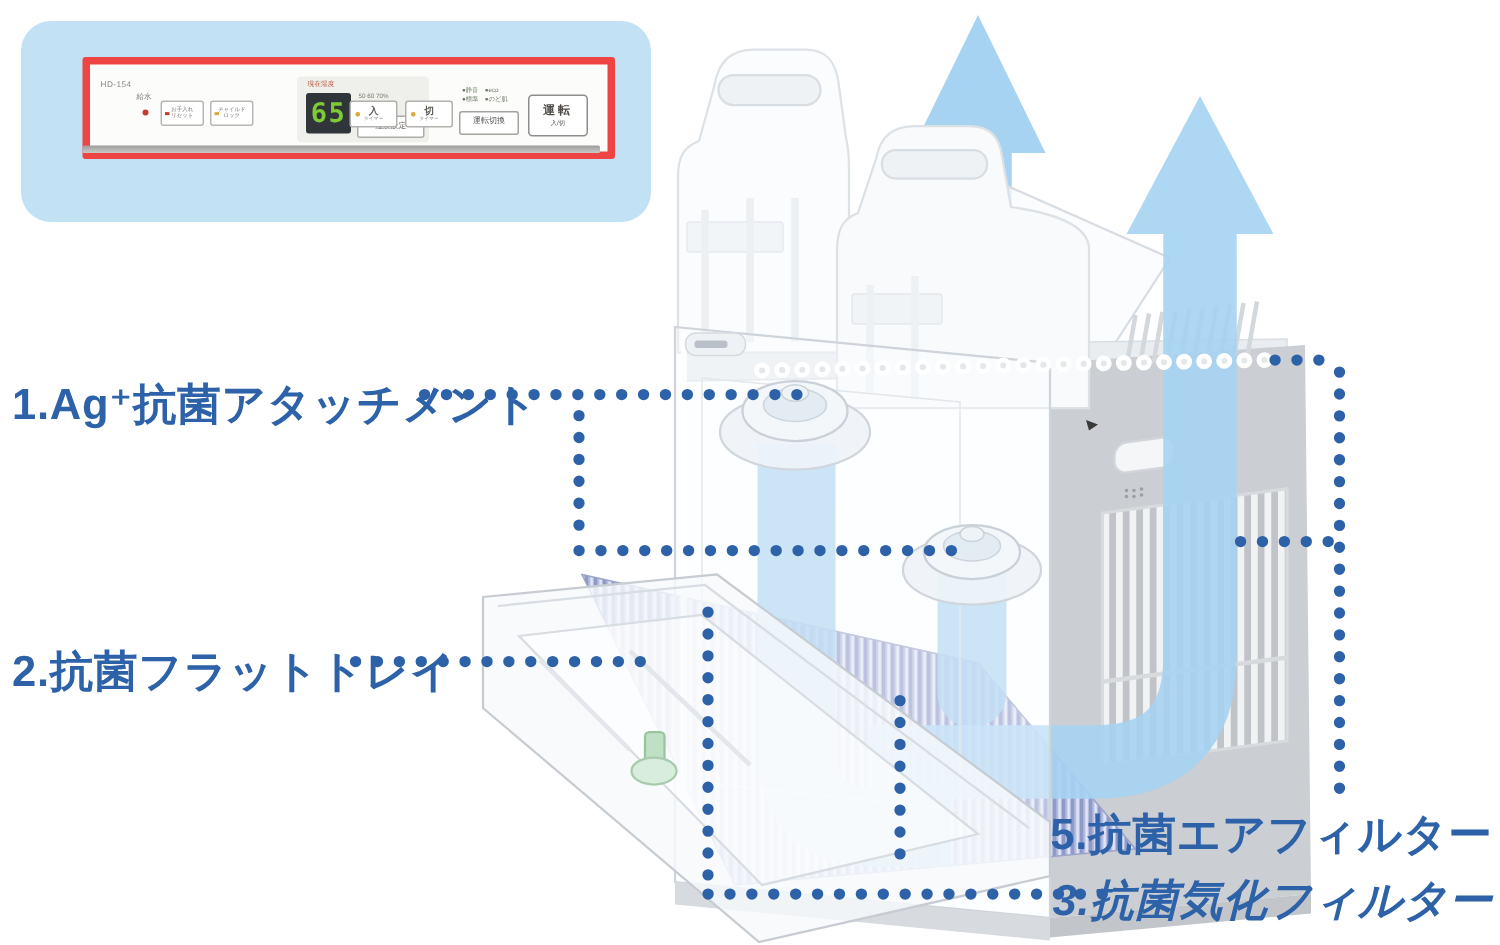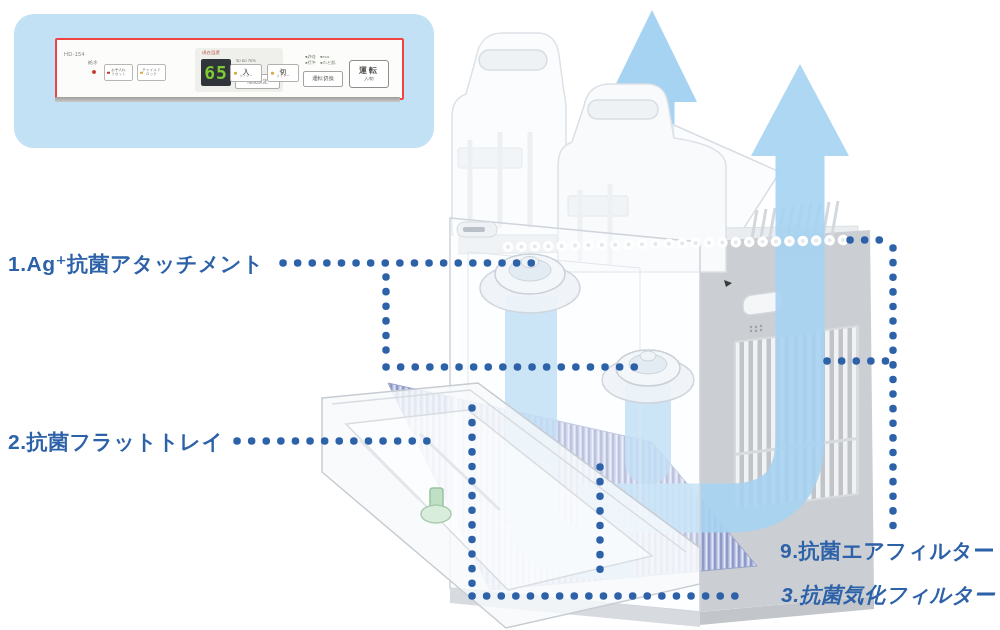--- a/index.html
+++ b/index.html
@@ -4,21 +4,21 @@
 <style>
   html,body{margin:0;padding:0;background:#fff;}
   .stage{position:relative;width:1000px;height:630px;background:#ffffff;overflow:hidden;
          font-family:"Liberation Sans","DejaVu Sans",sans-serif;}
   .stage svg{position:absolute;left:0;top:0;}
 
   
   .info-box{position:absolute;left:14px;top:14px;width:420px;height:134px;
             background:#c3e1f5;border-radius:20px;}
   .panel{position:absolute;left:41px;top:24px;width:345px;height:58px;
-         background:#fcfcfa;border:2px solid #ef4444;border-radius:2px;}
+         background:#fcfcfa;border:5px solid #ef4444;border-radius:2px;}
   .panel-shadow{position:absolute;left:41px;top:83px;width:345px;height:5px;
                 background:linear-gradient(#9d9d9b,#c9c9c7);border-radius:1px;}
   .panel *{line-height:1.1;}
   .p-model{position:absolute;left:7px;top:11px;font-size:5.5px;color:#8a8a86;letter-spacing:.3px;}
   .p-water{position:absolute;left:31px;top:20px;font-size:5px;color:#77736f;}
   .p-water-lamp{position:absolute;left:35px;top:30px;width:4px;height:4px;border-radius:50%;background:#c23b2e;}
   .p-btn{position:absolute;background:#fff;border:1px solid #b9b7b3;border-radius:2px;
          font-size:3.6px;color:#6e6a66;text-align:center;display:flex;flex-direction:column;
          justify-content:center;align-items:center;}
   .p-btn .mk{position:absolute;left:2px;top:50%;transform:translateY(-50%);width:2.5px;height:2.5px;}
@@ -49,21 +49,21 @@
             display:flex;align-items:center;justify-content:center;}
   .p-power{position:absolute;left:292px;top:20px;width:38px;height:26px;background:#fff;
            border:1.5px solid #8f8d89;border-radius:3px;display:flex;flex-direction:column;
            align-items:center;justify-content:center;color:#4e4a46;}
   .p-power .big{font-size:8px;font-weight:bold;letter-spacing:2px;}
   .p-power .sub{font-size:4.2px;margin-top:1px;}
   .info-caption{position:absolute;left:0;bottom:6px;width:100%;text-align:center;
                 font-size:23px;font-weight:bold;color:#2a6bb5;letter-spacing:1px;}
 
   
-  .callout{position:absolute;font-size:21px;font-weight:bold;color:#2d62a9;white-space:nowrap;letter-spacing:.5px;}
+  .callout{position:absolute;font-size:29px;font-weight:bold;color:#2d62a9;white-space:nowrap;letter-spacing:.5px;}
   .callout-1{left:8px;top:250px;}
   .callout-2{left:8px;top:428px;}
   .callout-4{right:5px;top:537px;}
   .callout-3{right:5px;top:581px;font-style:italic;}
 </style>
 </head>
 <body>
 
 <div class="stage">
 
@@ -259,16 +259,16 @@
       <div class="p-power">
         <span class="big">運転</span>
         <span class="sub">入/切</span>
       </div>
     </div>
     <div class="panel-shadow"></div>
   </div>
 
   <div class="callout callout-1">1.Ag⁺抗菌アタッチメント</div>
   <div class="callout callout-2">2.抗菌フラットトレイ</div>
-  <div class="callout callout-4">9.抗菌エアフィルター</div>
+  <div class="callout callout-4">5.抗菌エアフィルター</div>
   <div class="callout callout-3">3.抗菌気化フィルター</div>
 
 </div>
 
 </body></html>

